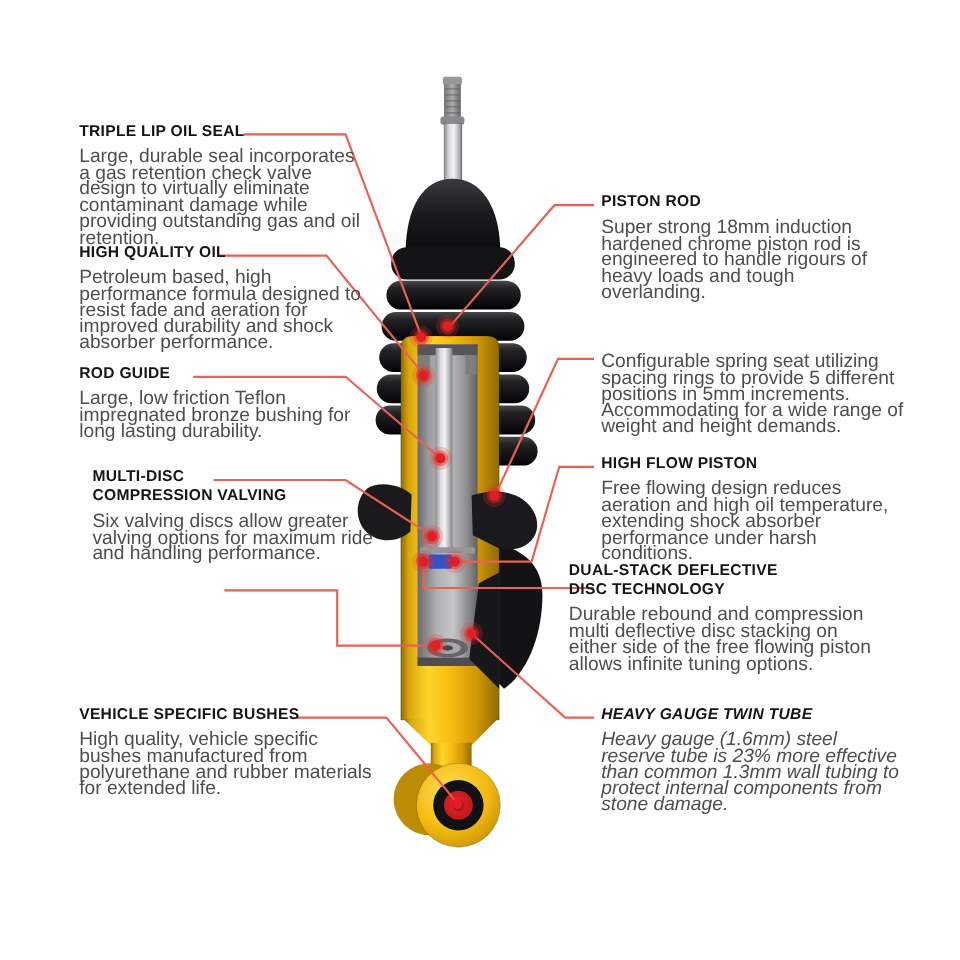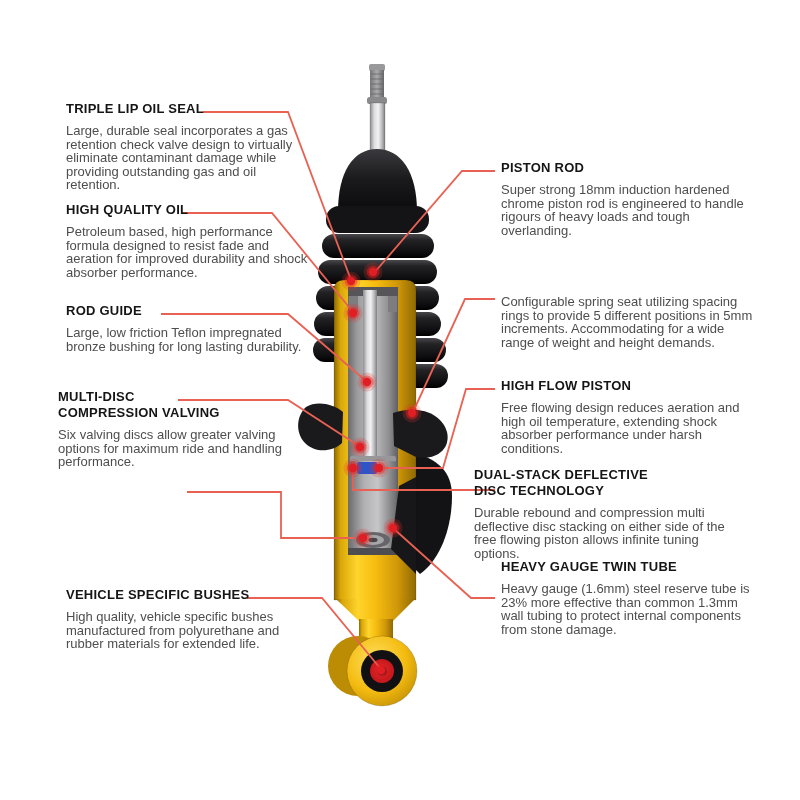--- a/index.html
+++ b/index.html
@@ -11,21 +11,21 @@
   .stage svg{position:absolute;left:0;top:0;}
   #callout-layer{position:absolute;left:0;top:0;width:800px;height:800px;}
   .callout{position:absolute;}
   .callout h3{
     margin:0;font-family:"Liberation Sans",sans-serif;font-weight:800;
     font-size:13px;line-height:16px;letter-spacing:.25px;color:#151515;
     white-space:pre-line;text-transform:uppercase;
   }
   .callout p{
     margin:7px 0 0 0;font-family:"Liberation Sans",sans-serif;
-    font-size:13px;line-height:13.5px;color:#4e4e4e;
+    font-size:16px;line-height:13.5px;color:#4e4e4e;
   }
 </style>
 </head>
 <body>
 
 <div class="stage">
 
   <svg width="800" height="800" viewBox="0 0 800 800">
     <defs>
       <linearGradient id="yellowGrad" x1="0" y1="0" x2="1" y2="0">
@@ -180,21 +180,21 @@
         <p>Large, durable seal incorporates a gas retention check valve design to virtually eliminate contaminant damage while providing outstanding gas and oil retention.</p>
       </div>
       <div class="callout" style="left: 66px; top: 202px; width: 245px;">
         <h3>HIGH QUALITY OIL</h3>
         <p>Petroleum based, high performance formula designed to resist fade and aeration for improved durability and shock absorber performance.</p>
       </div>
       <div class="callout" style="left: 66px; top: 303px; width: 245px;">
         <h3>ROD GUIDE</h3>
         <p>Large, low friction Teflon impregnated bronze bushing for long lasting durability.</p>
       </div>
-      <div class="callout" style="left: 58px; top: 389px; width: 245px;">
+      <div class="callout" style="left: 77px; top: 389px; width: 245px;">
         <h3>MULTI-DISC
 COMPRESSION VALVING</h3>
         <p>Six valving discs allow greater valving options for maximum ride and handling performance.</p>
       </div>
       <div class="callout" style="left: 66px; top: 587px; width: 245px;">
         <h3>VEHICLE SPECIFIC BUSHES</h3>
         <p>High quality, vehicle specific bushes manufactured from polyurethane and rubber materials for extended life.</p>
       </div>
       <div class="callout" style="left: 501px; top: 160px; width: 252px;">
         <h3>PISTON ROD</h3>
@@ -205,18 +205,18 @@
       </div>
       <div class="callout" style="left: 501px; top: 378px; width: 252px;">
         <h3>HIGH FLOW PISTON</h3>
         <p>Free flowing design reduces aeration and high oil temperature, extending shock absorber performance under harsh conditions.</p>
       </div>
       <div class="callout" style="left: 474px; top: 467px; width: 252px;">
         <h3>DUAL-STACK DEFLECTIVE
 DISC TECHNOLOGY</h3>
         <p>Durable rebound and compression multi deflective disc stacking on either side of the free flowing piston allows infinite tuning options.</p>
       </div>
-      <div class="callout" style="left: 501px; top: 559px; width: 252px;">
+      <div class="callout" style="left: 501px; top: 587px; width: 252px; font-style: italic;">
         <h3>HEAVY GAUGE TWIN TUBE</h3>
         <p>Heavy gauge (1.6mm) steel reserve tube is 23% more effective than common 1.3mm wall tubing to protect internal components from stone damage.</p>
       </div>
     </div>
 </div>
 
 </body></html>

